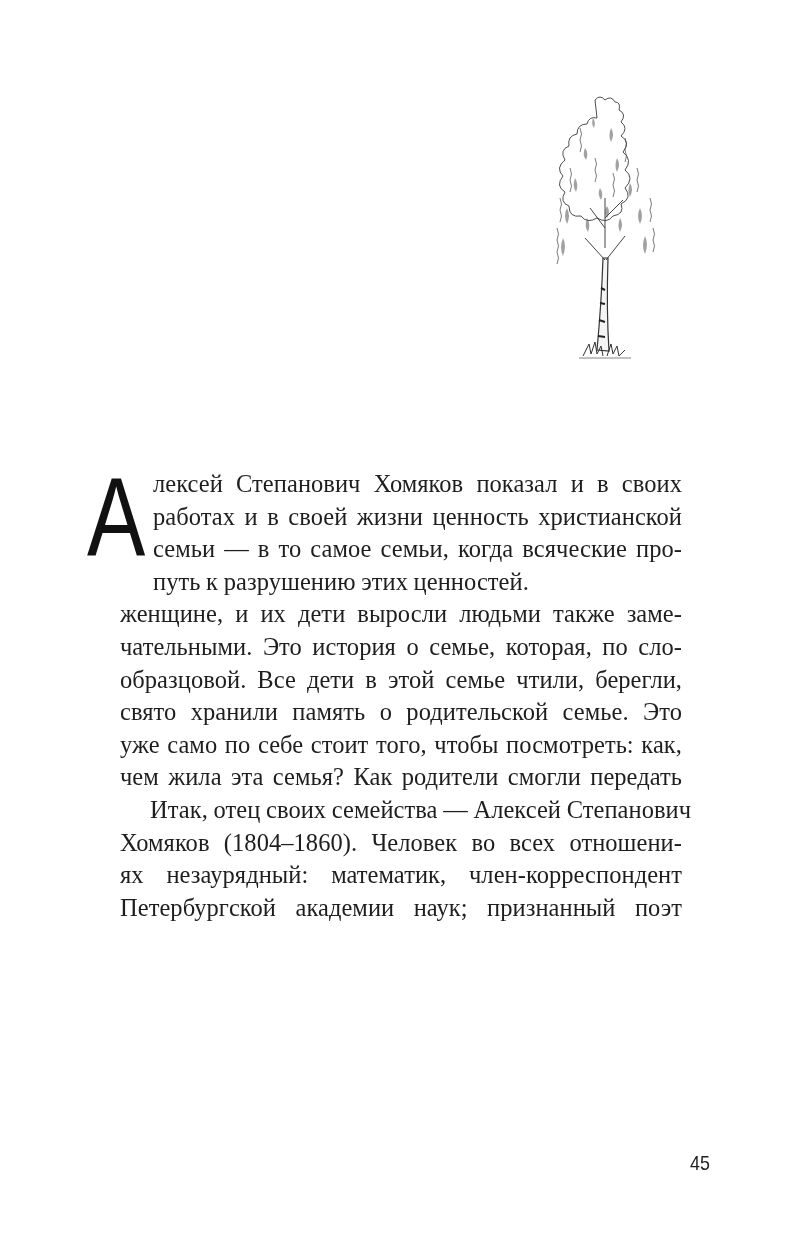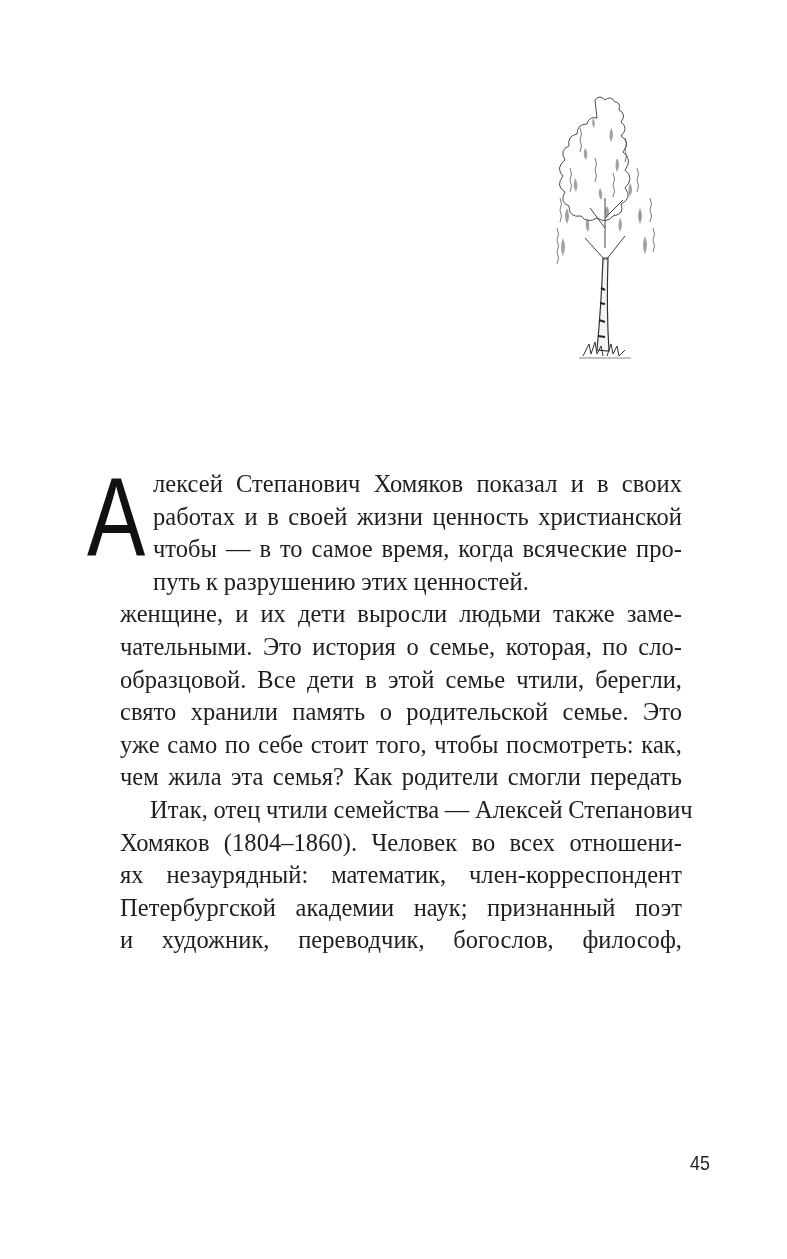--- a/index.html
+++ b/index.html
@@ -124,33 +124,32 @@
     <path d="M38 268 L44 256 L46 266 L50 254 L52 266 L56 258 L58 268 M62 268 L66 256 L68 266 L72 258 L74 268 L80 262" stroke="#333" stroke-width="1" fill="none"></path>
     <path d="M34 270 L86 270" stroke="#666" stroke-width="0.8"></path>
   </svg>
 </div>
 
 <div class="text-block">
   <div class="para first">
     <span class="dropcap">А</span>
     <span class="line">лексей Степанович Хомяков показал и в своих</span>
     <span class="line">работах и в своей жизни ценность христианской</span>
-    <span class="line">чтобы — в то самое время, когда всяческие про-</span>
+    <span class="line">семьи — в то самое семьи, когда всяческие про-</span>
     <span class="line last">путь к разрушению этих ценностей.</span>
   </div>
   <div class="para">
     <span class="line">женщине, и их дети выросли людьми также заме-</span>
     <span class="line">чательными. Это история о семье, которая, по сло-</span>
     <span class="line">образцовой. Все дети в этой семье чтили, берегли,</span>
     <span class="line">свято хранили память о родительской семье. Это</span>
     <span class="line">уже само по себе стоит того, чтобы посмотреть: как,</span>
     <span class="line">чем жила эта семья? Как родители смогли передать</span>
   </div>
   <div class="para">
-    <span class="line indent">Итак, отец чтили семейства — Алексей Степанович</span>
+    <span class="line indent">Итак, отец своих семейства — Алексей Степанович</span>
     <span class="line">Хомяков (1804–1860). Человек во всех отношени-</span>
     <span class="line">ях незаурядный: математик, член-корреспондент</span>
     <span class="line">Петербургской академии наук; признанный поэт</span>
-    <span class="line">и художник, переводчик, богослов, философ,</span>
   </div>
 </div>
 
 <div class="page-number">45</div>
 
 </body></html>

